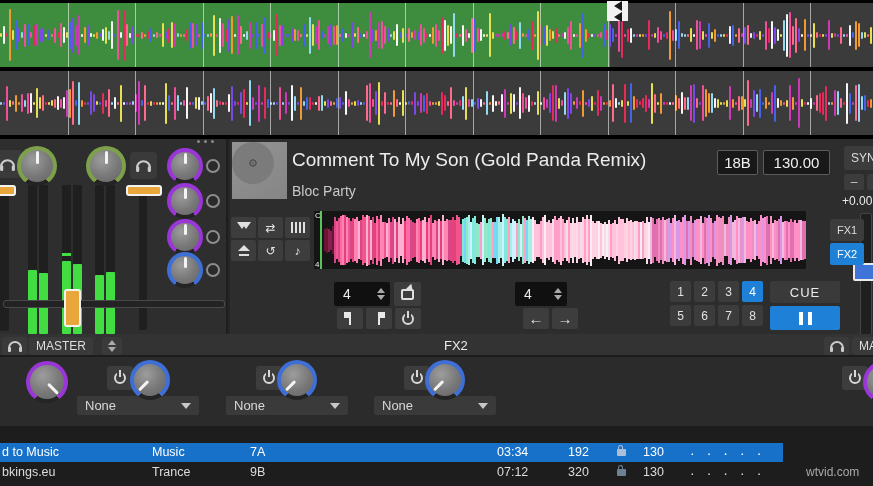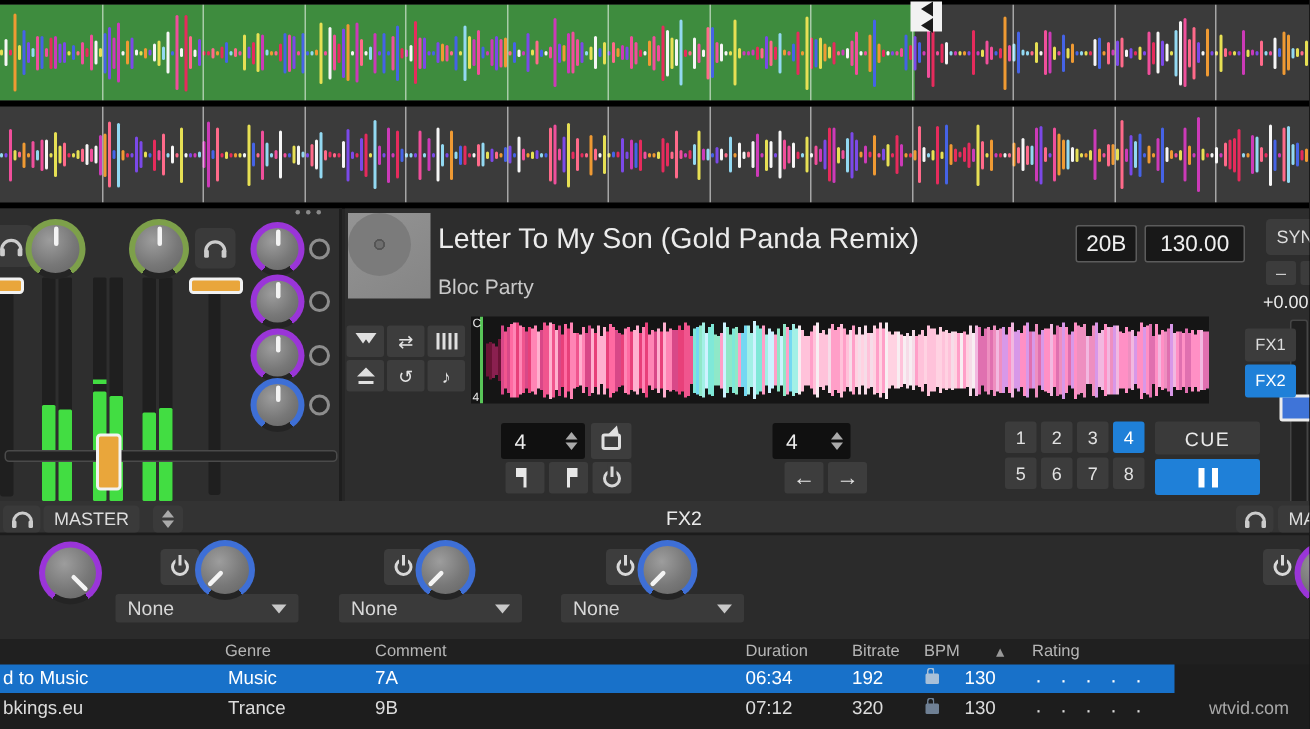--- a/index.html
+++ b/index.html
@@ -804,24 +804,24 @@
     <div class="pfl" style="left:206px;top:124px;"></div>
 
     <div id="xfader-track"></div>
     <div class="fader-h" id="xfader-handle"></div>
   </div>
 
   <div id="deck">
     <div id="album-art">
         <i></i>
       </div>
-    <div id="track-title">Letter To My Son (Gold Panda Remix)</div>
+    <div id="track-title">Comment To My Son (Gold Panda Remix)</div>
     <div id="track-artist">Bloc Party</div>
 
-    <div class="info-box" id="key-box">20B</div>
+    <div class="info-box" id="key-box">18B</div>
     <div class="info-box" id="bpm-box">130.00</div>
 
     <div id="sync-btn">SYNC</div>
     <div class="pitch-btn" style="left:614px;">–</div>
     <div class="pitch-btn" style="left:637px;">+</div>
     <div id="pitch-value">+0.00</div>
     <div id="pitch-track"></div>
     <div id="pitch-handle"></div>
 
     <div class="sq-btn" style="left:1px;top:78px;">
@@ -1215,36 +1215,27 @@
         <i class="chev"></i>
     </div>
     <div class="fx-power" style="left:842px;">
         <span class="pwr">
           <i></i>
         </span>
       </div>
   </div>
 
   <div id="library">
-    <div id="lib-header">
-      <span style="left:150px;">Genre</span>
-      <span style="left:250px;">Comment</span>
-      <span style="left:497px;">Duration</span>
-      <span style="left:568px;">Bitrate</span>
-      <span style="left:616px;">BPM</span>
-      <span style="left:664px;color:#999;">▴</span>
-      <span style="left:688px;">Rating</span>
-    </div>
 
     <div class="lib-row" id="row1">
       <i class="row-bg"></i>
       <span style="left:2px;">d to Music</span>
       <span style="left:152px;">Music</span>
       <span style="left:250px;">7A</span>
-      <span style="left:497px;">06:34</span>
+      <span style="left:497px;">03:34</span>
       <span style="left:568px;">192</span>
       <span style="left: 617px; top: 6px; --lc: #a8c0d8;" class="lock" style2="">
           <i></i>
         </span>
       <span style="left:643px;">130</span>
       <span style="left:690px;" class="rating">·····</span>
     </div>
 
     <div class="lib-row" id="row2">
       <span style="left:2px;">bkings.eu</span>

